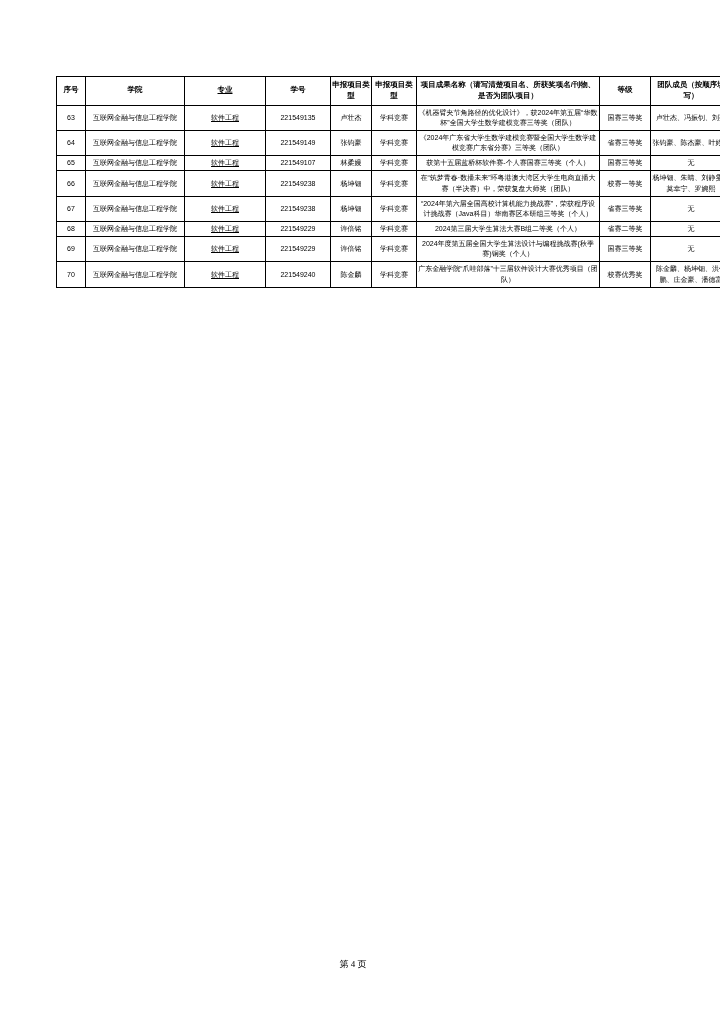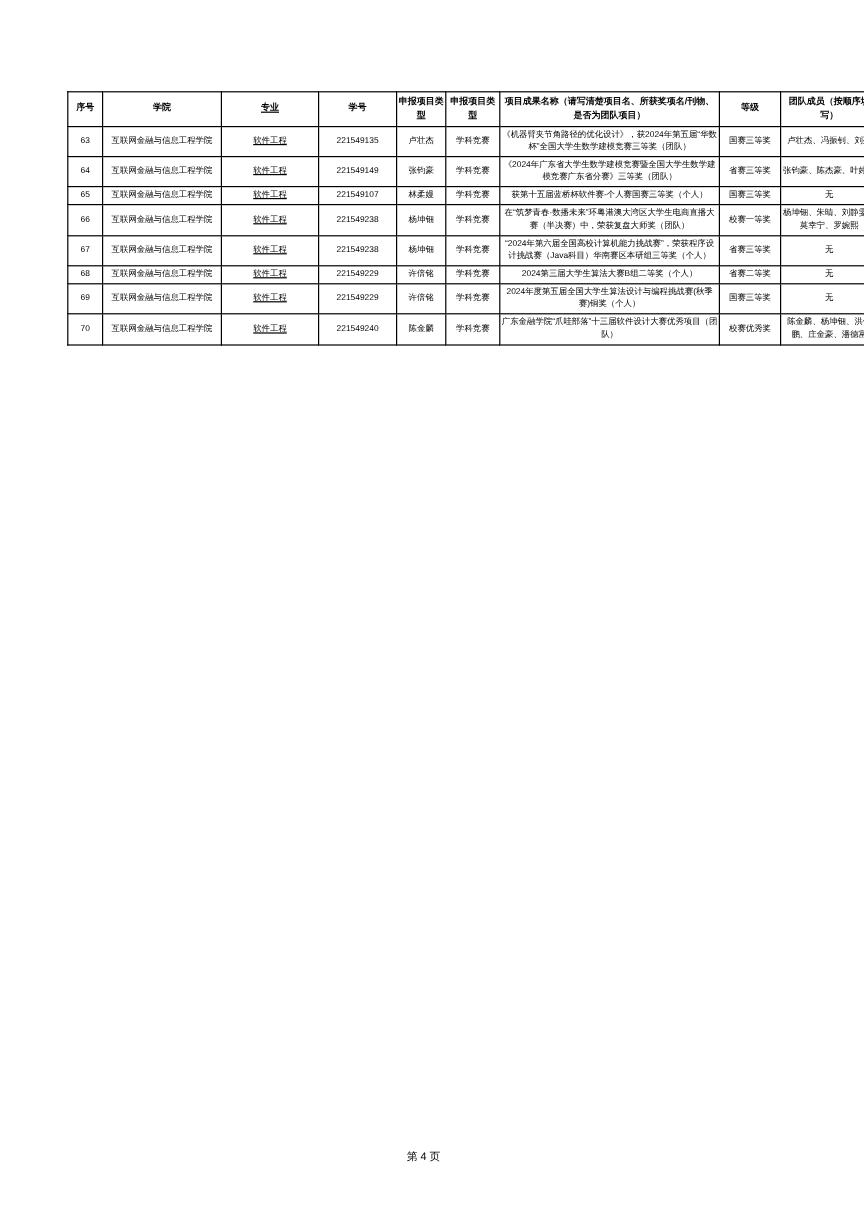--- a/index.html
+++ b/index.html
@@ -69,21 +69,21 @@
   .hdr-seq {
     line-height: 1.2;
   }
   .page-footer {
     position: absolute;
     left: 0;
     top: 958px;
     width: 706px;
     text-align: center;
     font-size: 9px;
-    font-family: Liberation Sans, sans-serif;
+    font-family: Liberation Serif, serif;
   }
 </style>
 </head>
 <body>
 
 <div class="page">
   <div class="table-wrap">
     <table class="award-table">
       <thead>
         <tr>

